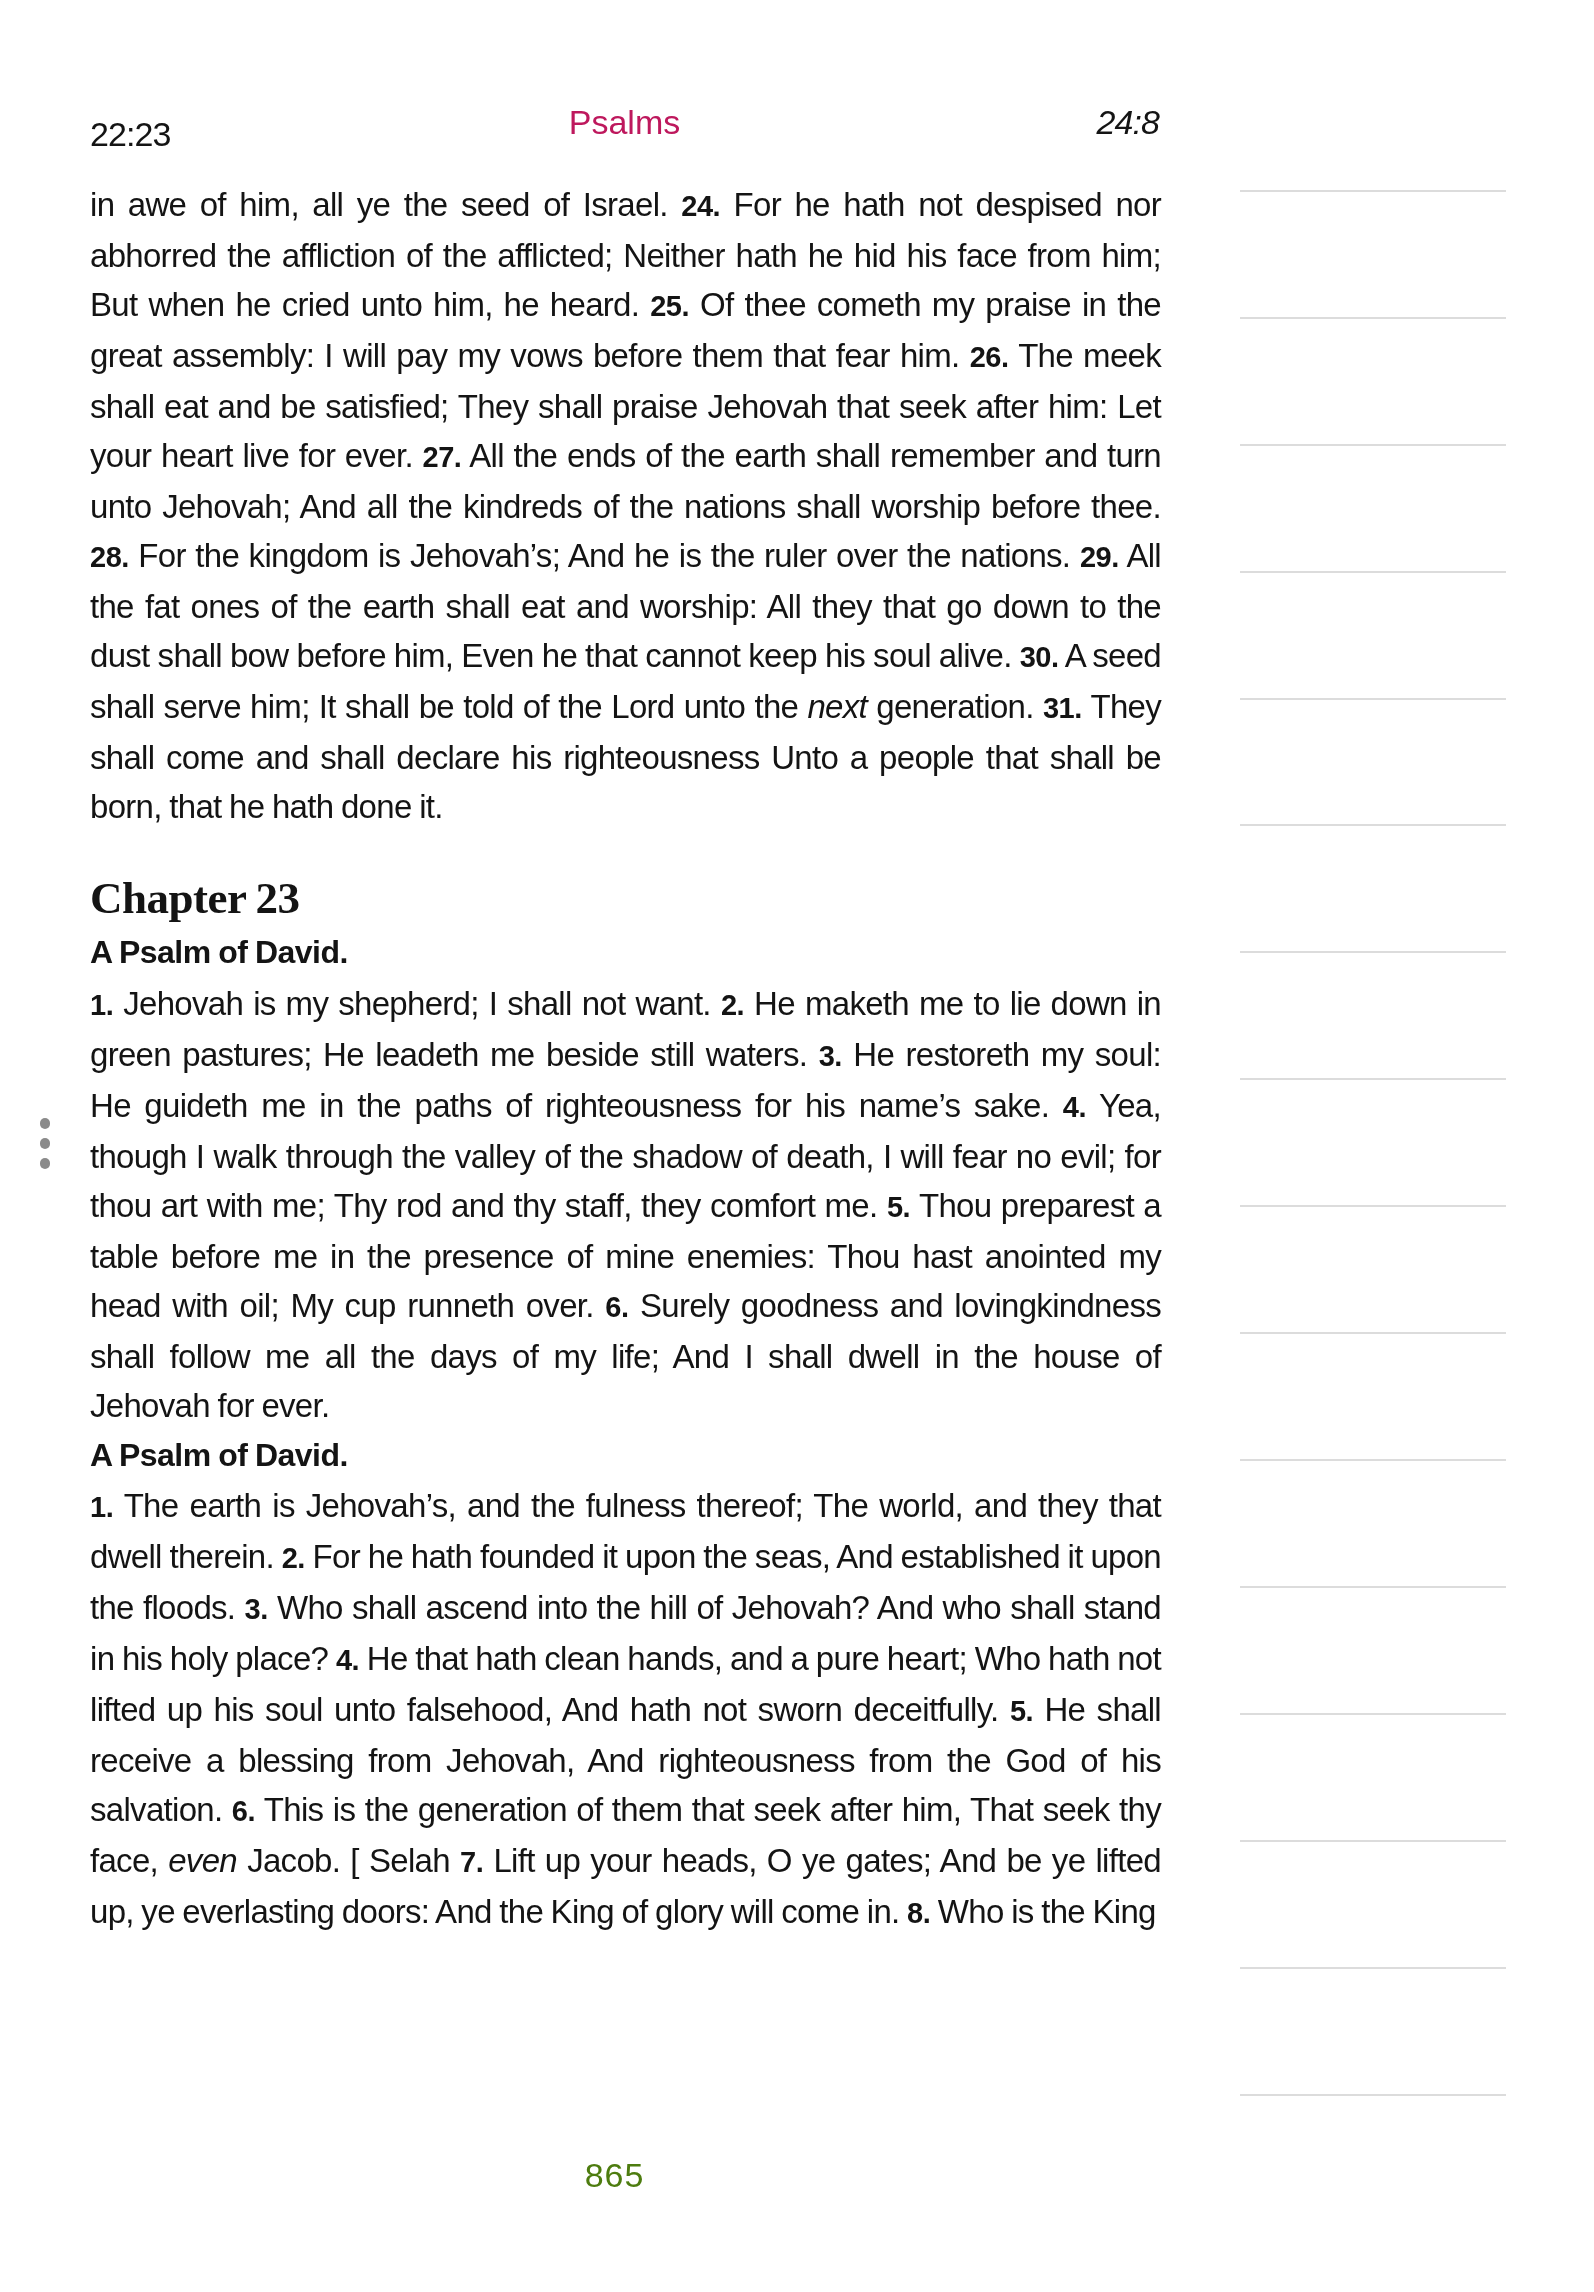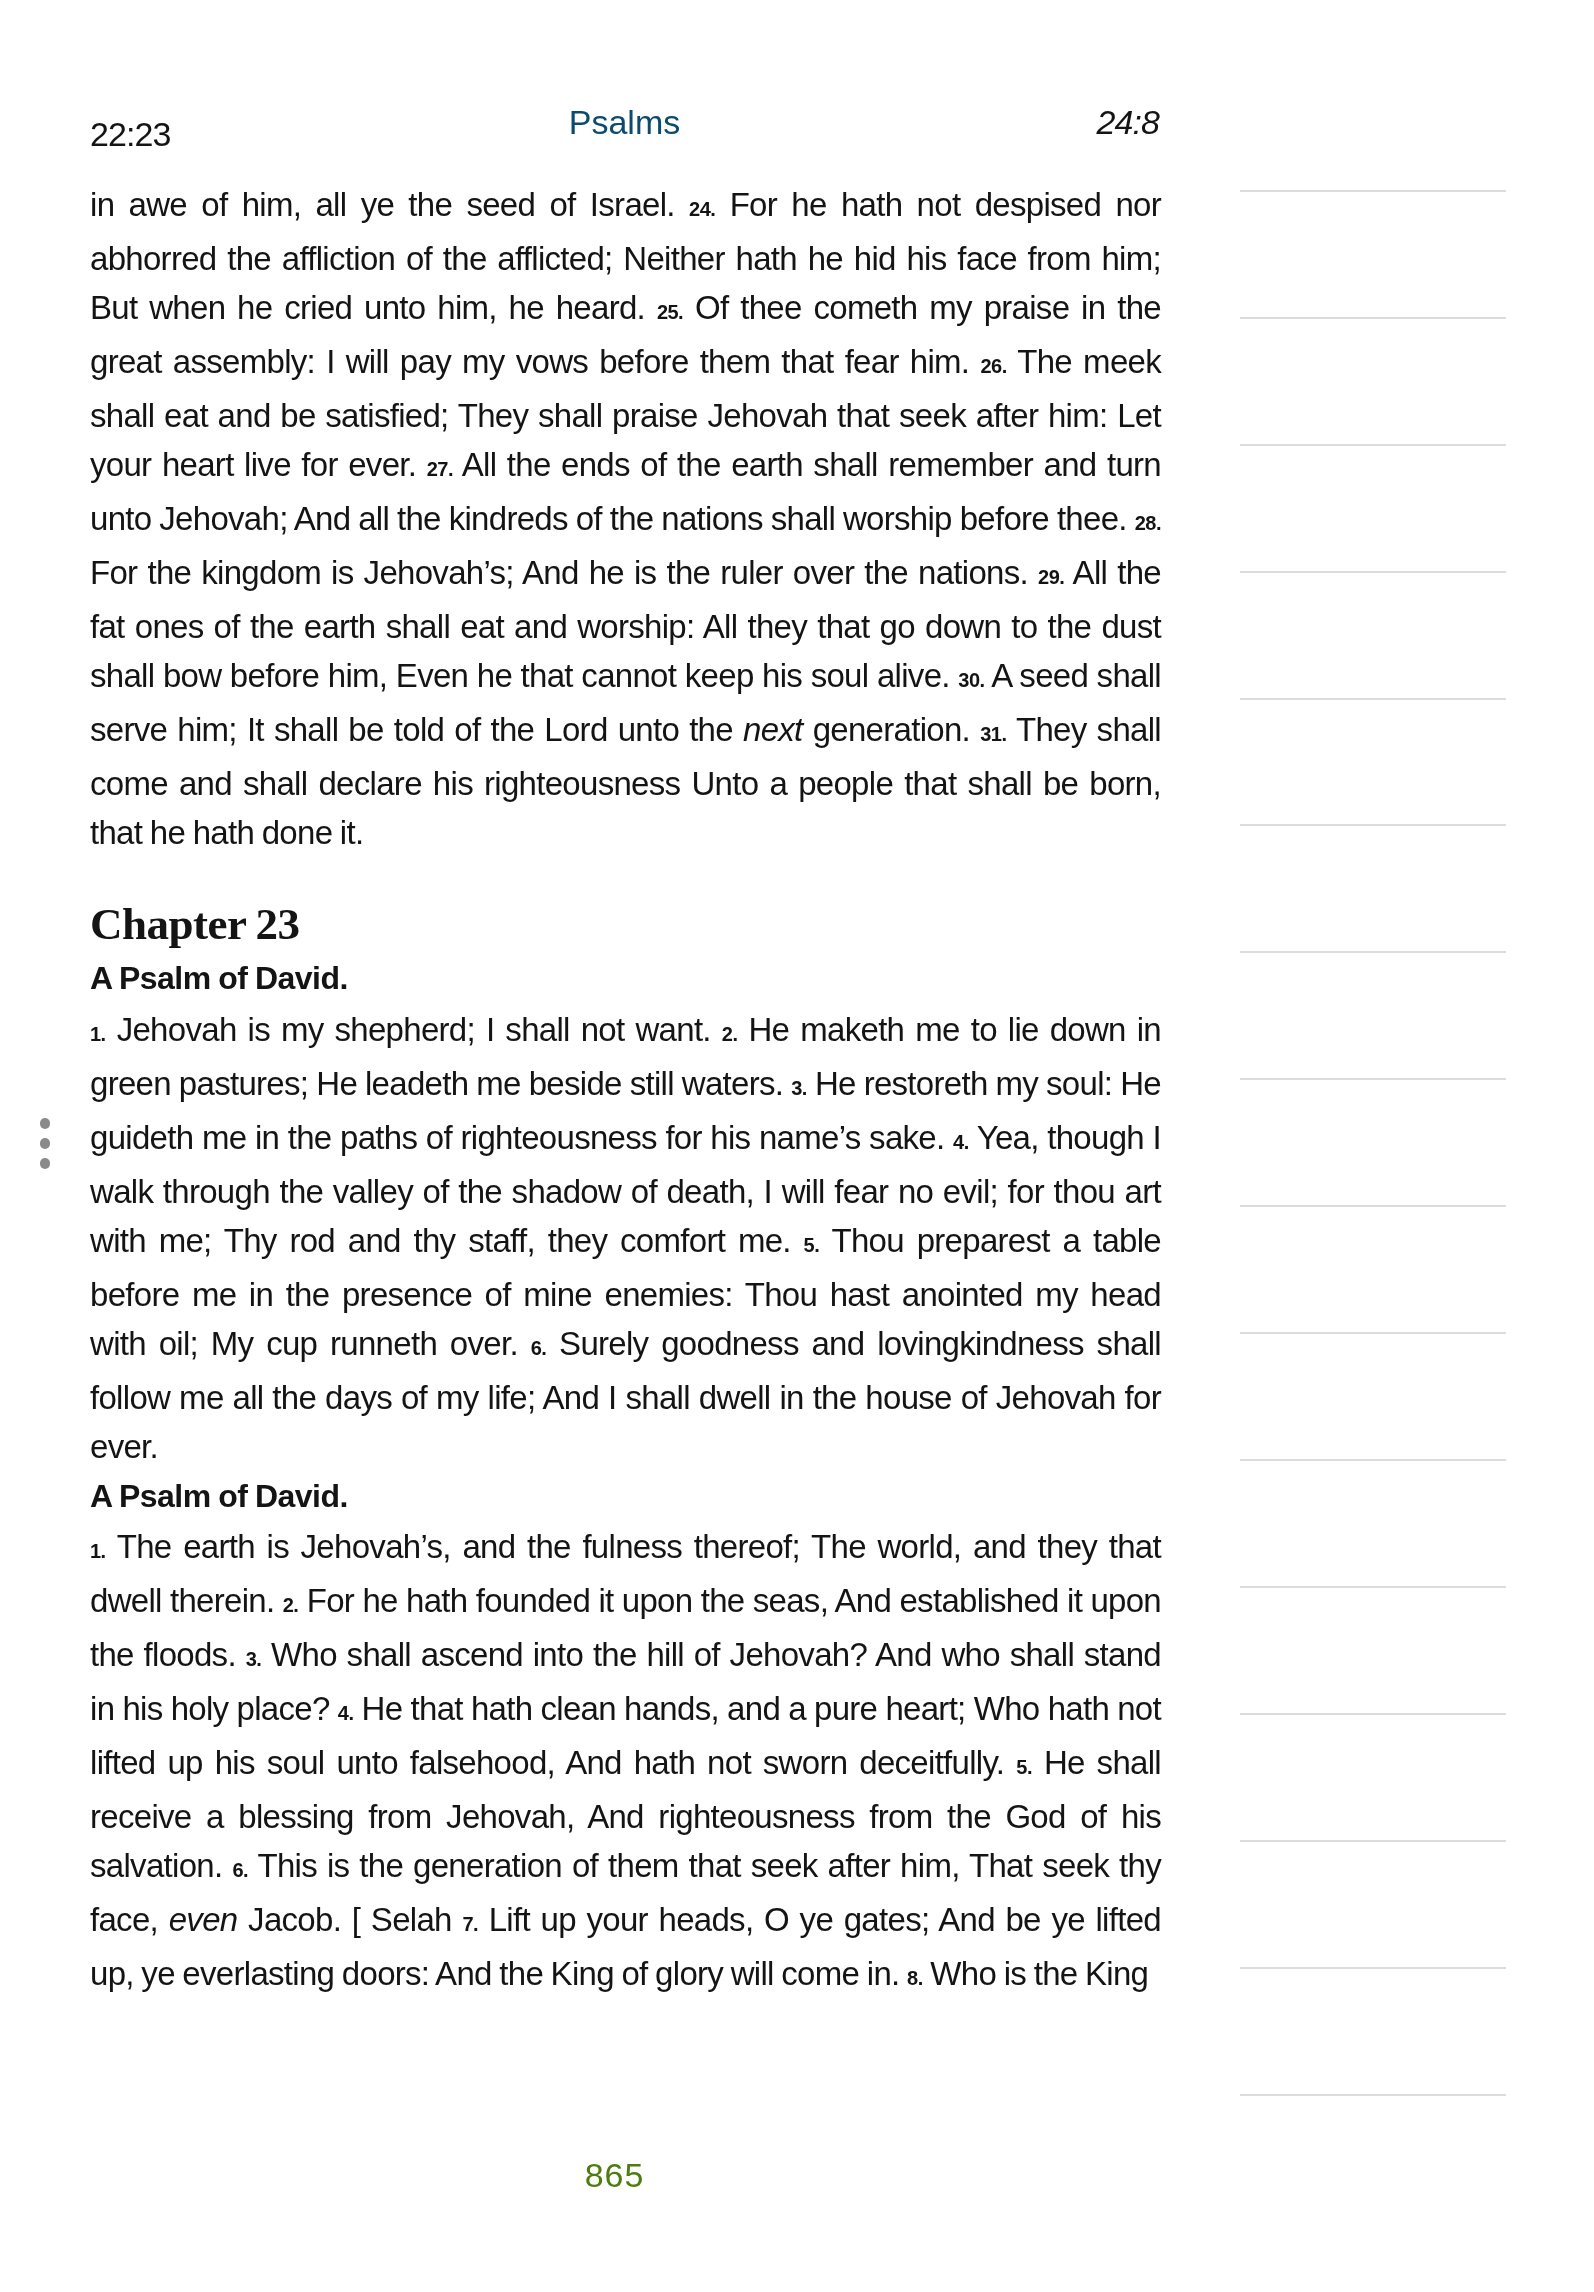--- a/index.html
+++ b/index.html
@@ -18,41 +18,41 @@
     .running-header {
       position: absolute;
       top: 97px;
       left: 90px;
       width: 1069px;
       height: 50px;
       font-size: 34px;
       line-height: 50px;
     }
     .running-header .left { position: absolute; left: 0; top: 12px; letter-spacing: -0.9px; }
-    .running-header .center { position: absolute; left: 0; width: 100%; text-align: center; top: 0; color: #0c4a6e; }
+    .running-header .center { position: absolute; left: 0; width: 100%; text-align: center; top: 0; color: #be185d; }
     .running-header .right { position: absolute; right: 0; top: 0; letter-spacing: -0.9px; font-style: italic; }
 
     .text-column {
       position: absolute;
       left: 90px;
       top: 180px;
       width: 1071px;
       font-size: 33px;
       line-height: 49px;
       letter-spacing: -0.7px;
       word-spacing: -0.9px;
     }
     .para {
       margin: 0;
       text-align: justify;
       text-align-last: left;
     }
     .para .vn {
       font-weight: bold;
-      font-size: 20px;
+      font-size: 29px;
       letter-spacing: -0.5px;
     }
     .para em { font-style: italic; }
 
     .chapter-title {
       text-align: left;
       font-family: "Liberation Serif", "DejaVu Serif", serif;
       font-weight: bold;
       font-size: 45px;
       line-height: 54px;

